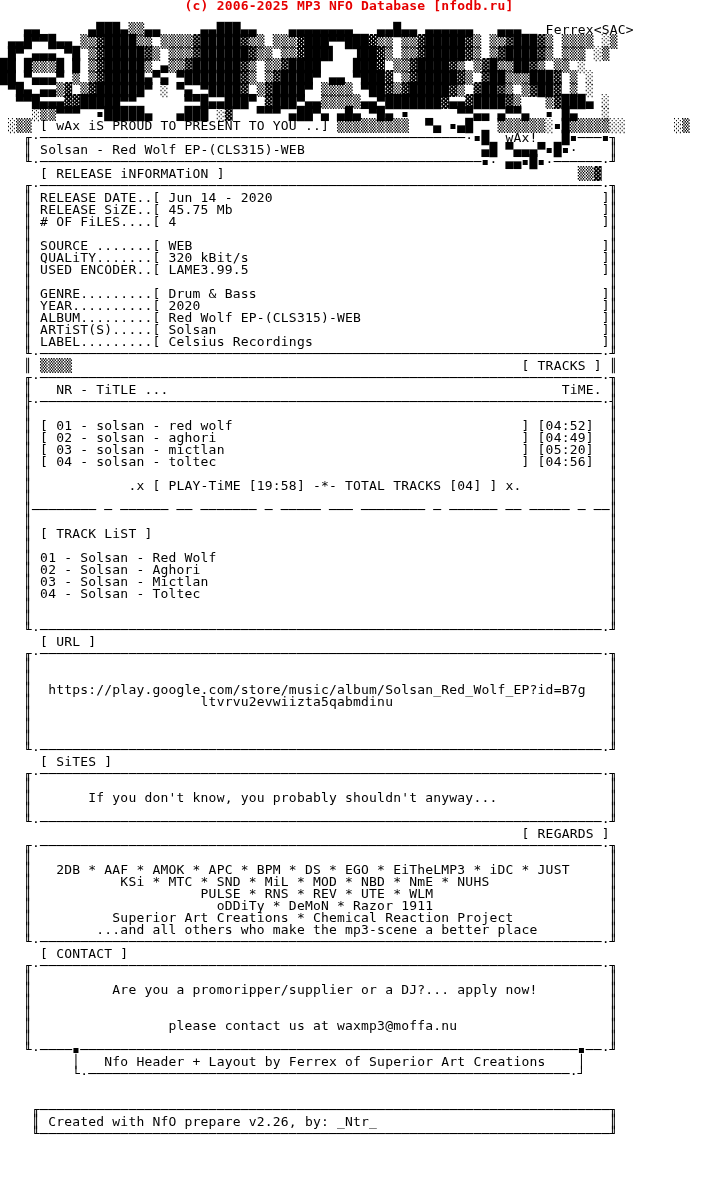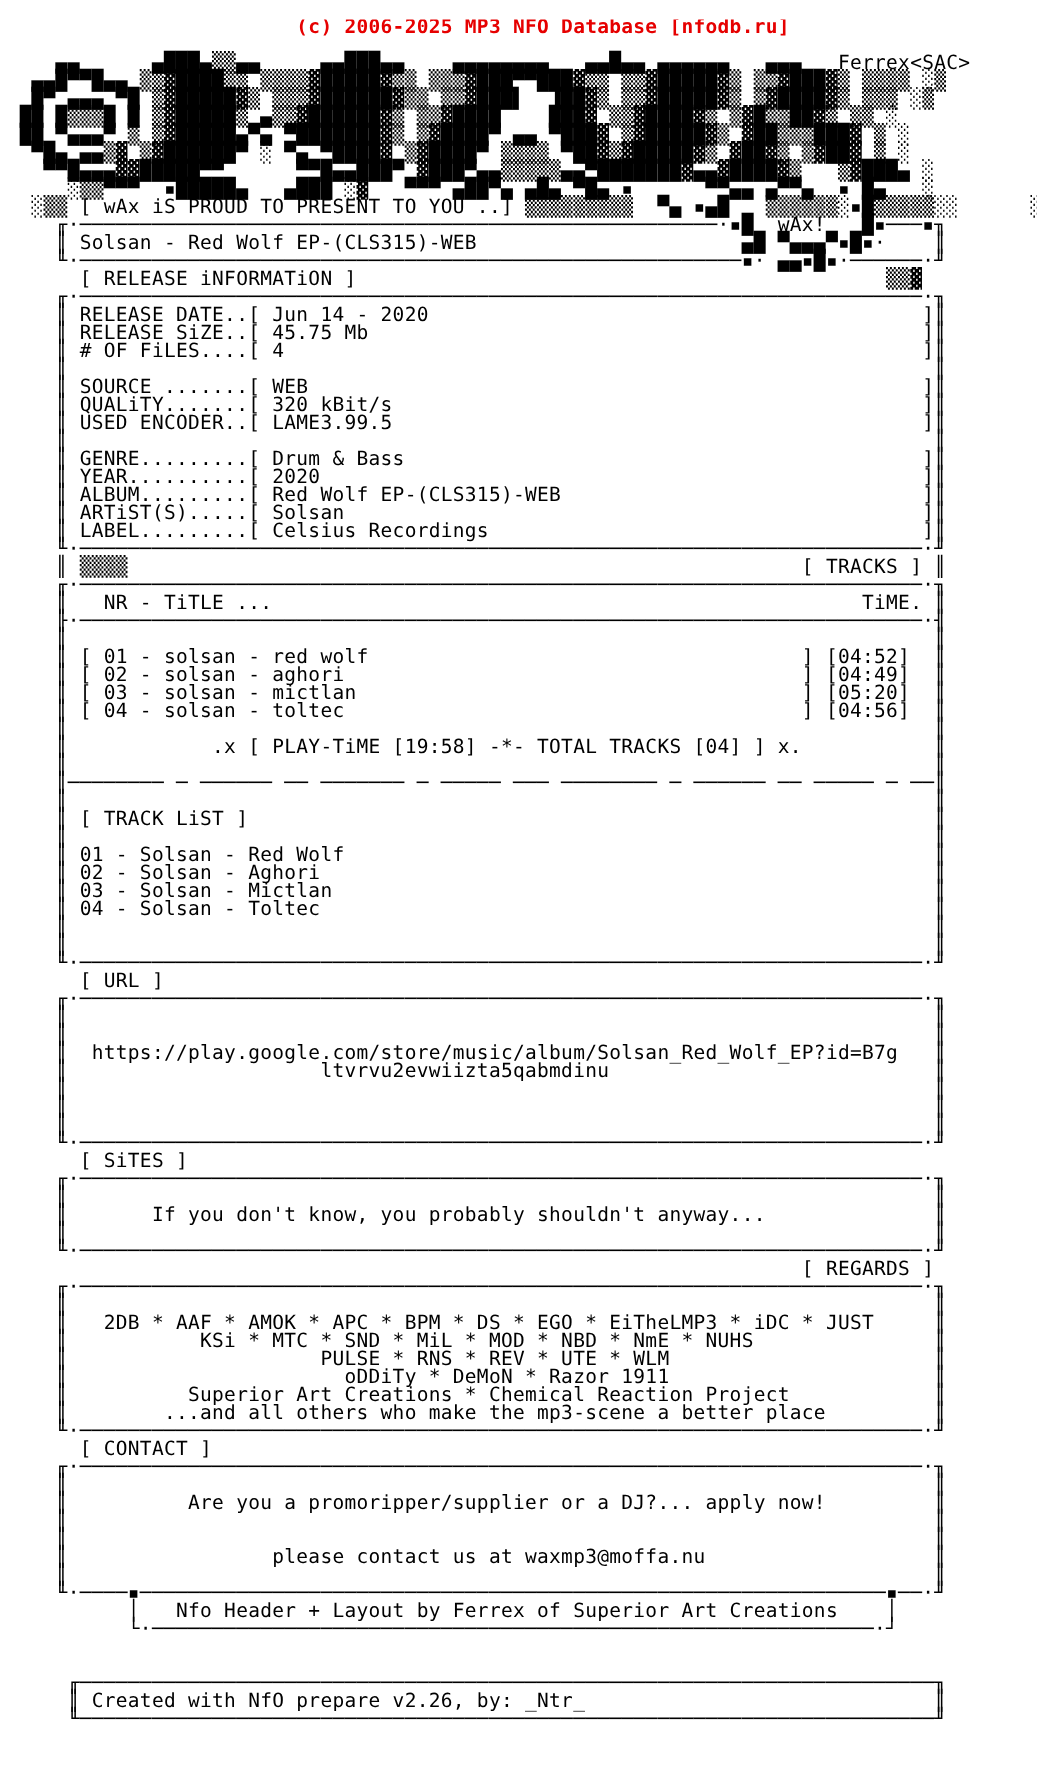--- a/index.html
+++ b/index.html
@@ -1,18 +1,18 @@
 <!DOCTYPE html>
 <html><head>
 <meta charset="utf-8">
 <style>
   html,body{margin:0;padding:0;background:#ffffff;}
   body{width:704px;height:1188px;overflow:hidden;}
   pre.nfo{
-    margin:13px;
+    margin:0;
     font-family:"DejaVu Sans Mono",monospace;
     font-size:13px;
     line-height:12px;
     letter-spacing:.197px;
     color:#000;
     white-space:pre;
     overflow:hidden;
   }
   .site-header{font-weight:bold;}
 </style>

